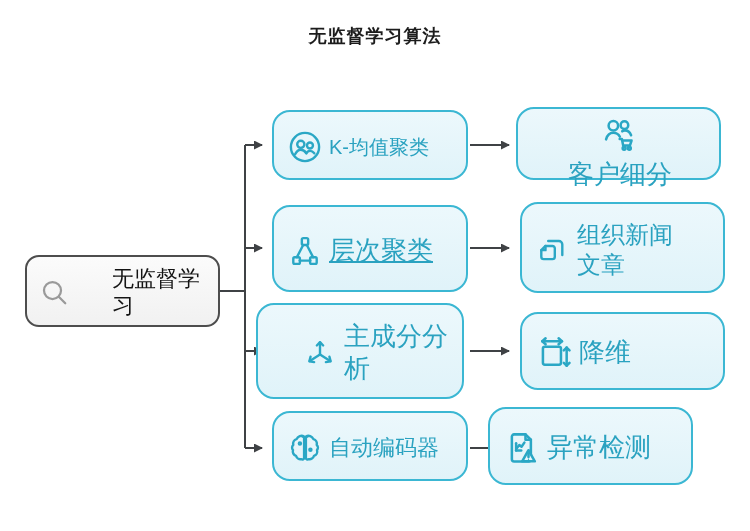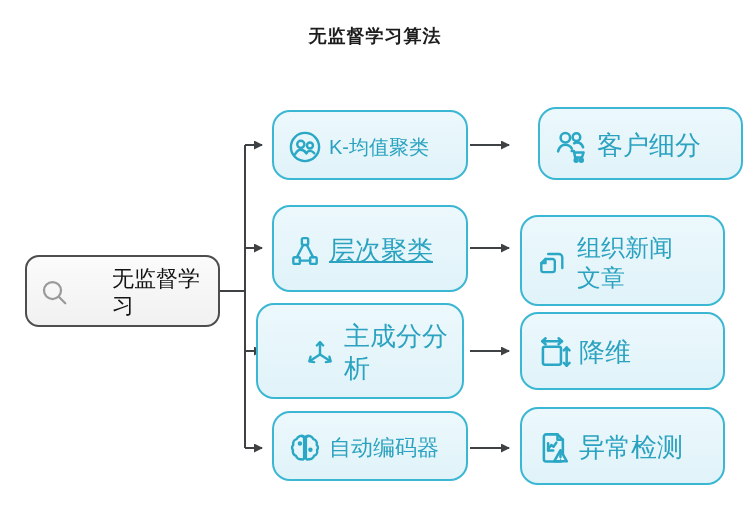--- a/index.html
+++ b/index.html
@@ -66,21 +66,21 @@
     <svg class="nicon" width="36" height="36" viewBox="0 0 24 24">
       <circle cx="12" cy="12" r="9.4"></circle>
       <circle cx="9.2" cy="10.2" r="2.4"></circle>
       <circle cx="15.3" cy="11" r="2"></circle>
       <path d="M5.4 16.8c1-2 2.3-3 3.8-3 1.5 0 2.7.8 3.4 2.1"></path>
       <path d="M12.9 16.3c.5-1.1 1.4-1.7 2.5-1.7 1.1 0 2 .6 2.8 1.6"></path>
     </svg>
     <span class="nlabel" style="font-size:20px;">K-均值聚类</span>
   </div>
 
-  <div class="node" style="left:538px;top:107px;width:205px;height:73px;">
+  <div class="node" style="left:516px;top:107px;width:205px;height:73px;flex-direction:column;">
     <svg class="nicon" width="38" height="38" viewBox="0 0 24 24">
       <circle cx="7.8" cy="6.8" r="3"></circle>
       <path d="M3.2 15.4c.7-2.7 2.5-4.2 4.6-4.2 1.7 0 3.2.9 4.1 2.5"></path>
       <circle cx="14.8" cy="6.4" r="2.4"></circle>
       <path d="M13.4 10.3c.5-.4 1.1-.6 1.7-.6 1.8 0 3.2 1.2 3.9 3.1"></path>
       <path d="M11.8 15.2 h1.4 l.8 4 h4.3 l1-3.1 h-5.8"></path>
       <circle cx="14.6" cy="21" r="0.9"></circle>
         <circle cx="17.9" cy="21" r="0.9"></circle>
     </svg>
     <span class="nlabel" style="font-size:26px;">客户细分</span>
@@ -91,21 +91,21 @@
       <rect x="9.9" y="3.4" width="4.2" height="4.6" rx="1"></rect>
       <path d="M10.8 8 L6.6 16.1"></path>
       <path d="M13.2 8 L17.4 16.1"></path>
       <path d="M8.5 18.4 H15.5"></path>
       <rect x="4.2" y="16.2" width="4.4" height="4.4" rx="0.9"></rect>
       <rect x="15.4" y="16.2" width="4.4" height="4.4" rx="0.9"></rect>
     </svg>
     <span class="nlabel" style="font-size:26px;">层次聚类</span>
   </div>
 
-  <div class="node" style="left:520px;top:215px;width:205px;height:91px;">
+  <div class="node" style="left:520px;top:202px;width:205px;height:91px;">
     <svg class="nicon" width="36" height="36" viewBox="0 0 24 24">
       <path d="M8.8 6 h7.1 a2.3 2.3 0 0 1 2.3 2.3 v7"></path>
       <path d="M7 9.3 h4.6 a1.6 1.6 0 0 1 1.6 1.6 v5.6 a1.6 1.6 0 0 1 -1.6 1.6 h-5.8 a1.6 1.6 0 0 1 -1.6 -1.6 v-4.4 z"></path>
       <path d="M7 9.3 v2.8 h-2.8"></path>
     </svg>
     <span class="nlabel" style="font-size:24px;max-width:100px;">组织新闻文章</span>
   </div>
 
   <div class="node" style="left:256px;top:303px;width:208px;height:96px;justify-content:flex-end;">
     <svg class="nicon" width="36" height="36" viewBox="0 0 24 24">
@@ -135,21 +135,21 @@
   <div class="node" style="left:272px;top:411px;width:196px;height:70px;">
     <svg class="nicon" width="36" height="36" viewBox="0 0 24 24">
       <path d="M11.4 4.3c-1.9-1-4.2-.2-5 1.8-1.7.4-2.7 2.1-2.2 3.8-1 .9-1.1 2.5-.2 3.5-.5 1.6.4 3.3 2 3.8.4 1.6 2 2.6 3.6 2.2.7.6 1.8.2 1.8-.8V5.4c0-.5-.5-1-1-1.1z"></path>
       <path d="M12.6 4.3c1.9-1 4.2-.2 5 1.8 1.7.4 2.7 2.1 2.2 3.8 1 .9 1.1 2.5.2 3.5.5 1.6-.4 3.3-2 3.8-.4 1.6-2 2.6-3.6 2.2-.7.6-1.8.2-1.8-.8V5.4c0-.5.5-1 1-1.1z"></path>
       <circle cx="8.6" cy="9" r="0.7"></circle>
       <circle cx="15.6" cy="13.2" r="0.7"></circle>
     </svg>
     <span class="nlabel" style="font-size:22px;">自动编码器</span>
   </div>
 
-  <div class="node" style="left:520px;top:407px;width:205px;height:78px;">
+  <div class="node" style="left:488px;top:407px;width:205px;height:78px;">
     <svg class="nicon" width="38" height="38" viewBox="0 0 24 24">
       <path d="M7 3.4 h7.2 l3.4 3.4 v12.3 a1.4 1.4 0 0 1 -1.4 1.4 h-9.2 a1.4 1.4 0 0 1 -1.4 -1.4 V4.8 A1.4 1.4 0 0 1 7 3.4 z"></path>
       <path d="M14.2 3.4 v3.4 h3.4"></path>
       <path d="M8.3 13.6 V9"></path>
       <path d="M8.3 13.6 h3.2"></path>
       <path d="M8.8 12 l1.5-1.9 1.4 1.1 1.8-2.6"></path>
       <path d="M16.1 13.4 L20.1 20.4 H12.1 Z" fill="#e7f6fb"></path>
       <path d="M16.1 15.7 v2"></path>
       <circle cx="16.1" cy="19.1" r="0.4" fill="#2aa7c5" stroke="none"></circle>
     </svg>

